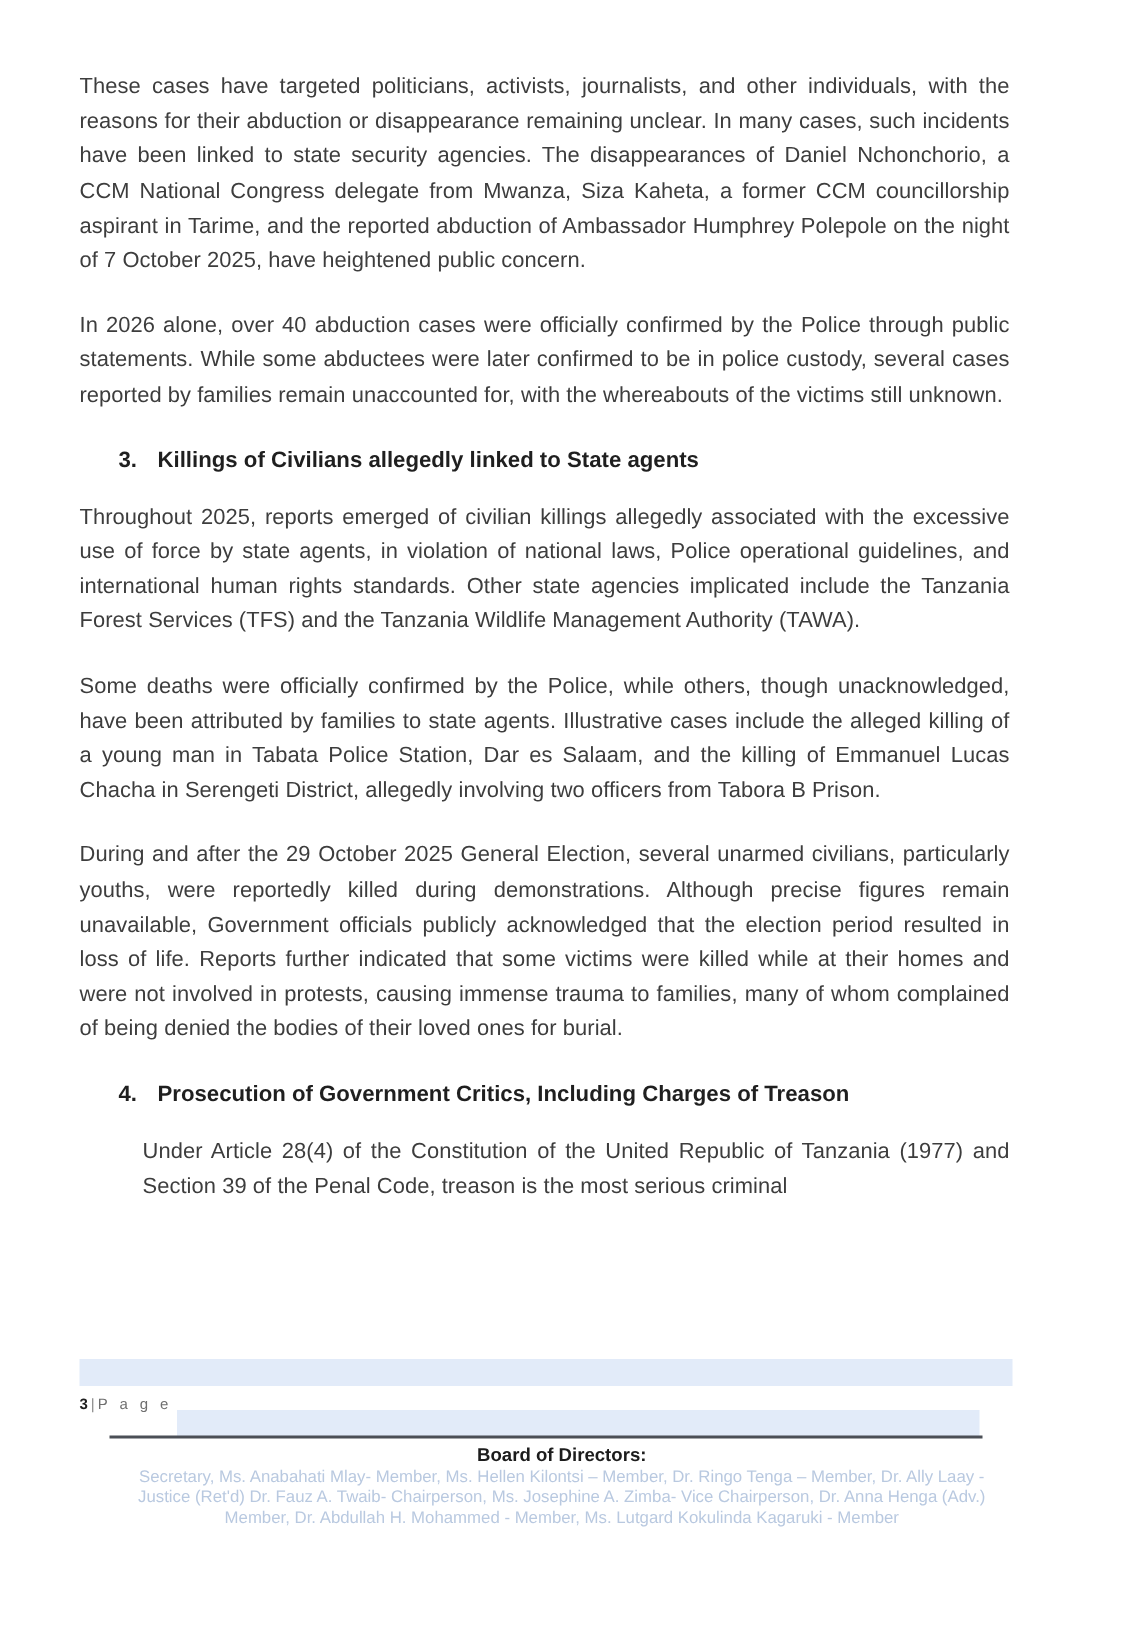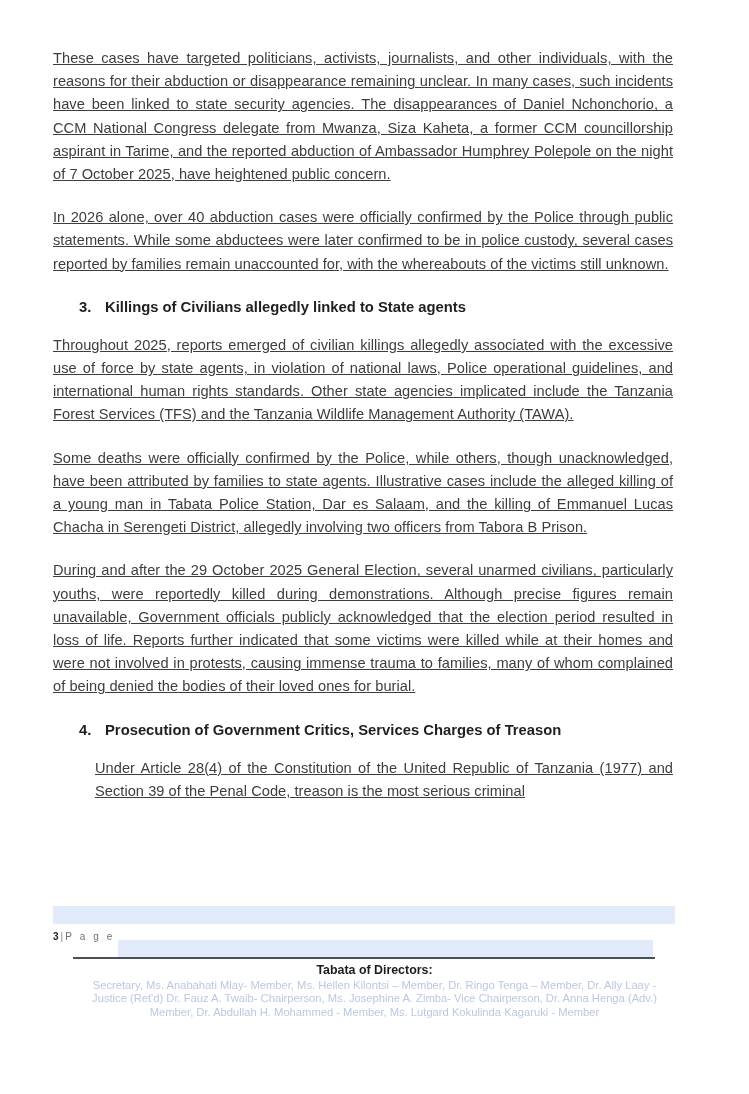--- a/index.html
+++ b/index.html
@@ -26,21 +26,20 @@
     top: 47px;
     width: 620px;
   }
   p.body-par {
     margin: 0 0 20px 0;
     font-size: 14.6px;
     line-height: 23.2px;
     text-align: justify;
     color: #3d3d3d;
     letter-spacing: 0.05px;
-    text-decoration: underline;
   }
   p.body-par.tight {
     margin-bottom: 18px;
     margin-left: 42px;
   }
   .heading {
     margin: 0 0 16px 0;
     padding-left: 26px;
     font-size: 14.8px;
     line-height: 22px;
@@ -142,36 +141,36 @@
     </div>
 
     <p class="body-par">Throughout 2025, reports emerged of civilian killings allegedly associated with the excessive use of force by state agents, in violation of national laws, Police operational guidelines, and international human rights standards. Other state agencies implicated include the Tanzania Forest Services (TFS) and the Tanzania Wildlife Management Authority (TAWA).</p>
 
     <p class="body-par">Some deaths were officially confirmed by the Police, while others, though unacknowledged, have been attributed by families to state agents. Illustrative cases include the alleged killing of a young man in Tabata Police Station, Dar es Salaam, and the killing of Emmanuel Lucas Chacha in Serengeti District, allegedly involving two officers from Tabora B Prison.</p>
 
     <p class="body-par">During and after the 29 October 2025 General Election, several unarmed civilians, particularly youths, were reportedly killed during demonstrations. Although precise figures remain unavailable, Government officials publicly acknowledged that the election period resulted in loss of life. Reports further indicated that some victims were killed while at their homes and were not involved in protests, causing immense trauma to families, many of whom complained of being denied the bodies of their loved ones for burial.</p>
 
     <div class="heading">
       <span class="num">4.</span>
-      <span class="htext">Prosecution of Government Critics, Services Charges of Treason</span>
+      <span class="htext">Prosecution of Government Critics, Including Charges of Treason</span>
     </div>
 
     <p class="body-par tight">Under Article 28(4) of the Constitution of the United Republic of Tanzania (1977) and Section 39 of the Penal Code, treason is the most serious criminal</p>
 
   </div>
 
   <div class="hl-bar one"></div>
   <div class="hl-bar two"></div>
 
   <div class="page-number">
     <span class="pn-num">3</span><span class="pn-sep">|</span><span class="pn-word">P a g e</span>
   </div>
 
   <div class="footer-rule"></div>
 
   <div class="footer-block">
-    <p class="footer-title">Tabata of Directors:</p>
+    <p class="footer-title">Board of Directors:</p>
     <p class="footer-line">Secretary, Ms. Anabahati Mlay- Member, Ms. Hellen Kilontsi – Member, Dr. Ringo Tenga – Member, Dr. Ally Laay -</p>
     <p class="footer-line">Justice (Ret'd) Dr. Fauz A. Twaib- Chairperson, Ms. Josephine A. Zimba- Vice Chairperson, Dr. Anna Henga (Adv.)</p>
     <p class="footer-line">Member, Dr. Abdullah H. Mohammed - Member, Ms. Lutgard Kokulinda Kagaruki - Member</p>
   </div>
 
 </div>
 
 </body></html>

